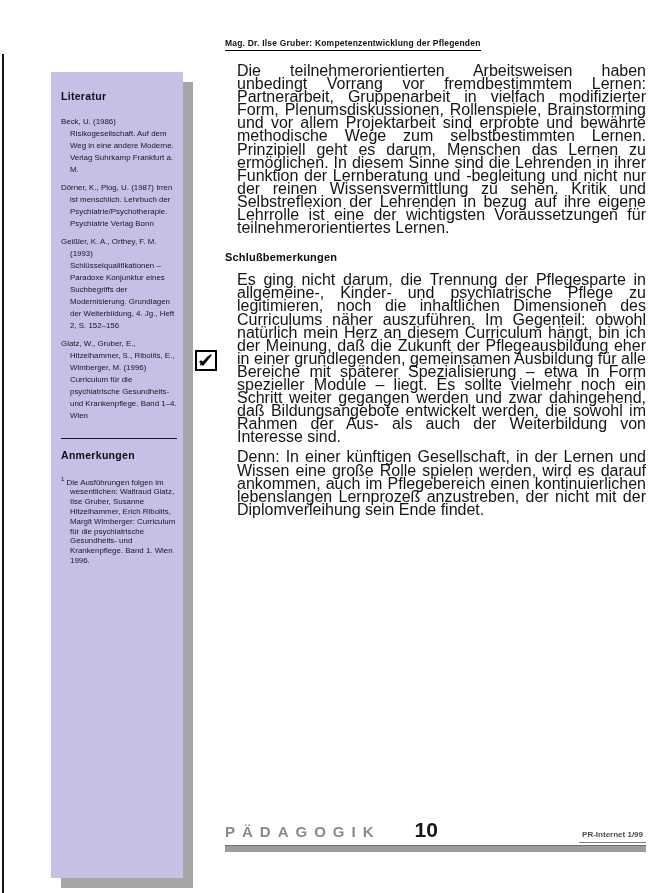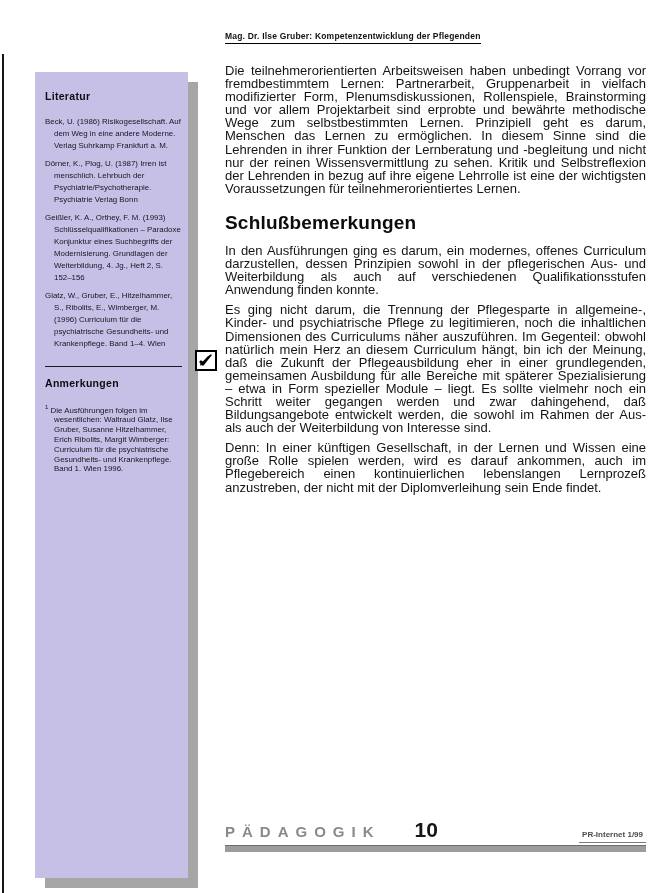--- a/index.html
+++ b/index.html
@@ -14,29 +14,29 @@
   .page{position:absolute;inset:0;}
 
   
   .edge-line{
     position:absolute;left:2px;top:54px;width:2px;height:839px;
     background:#151515;
   }
 
   
   .running-head{
-    position:absolute;left:225px;top:31px;
+    position:absolute;left:225px;top:38px;
     font-size:8.5px;font-weight:bold;letter-spacing:.2px;
     border-bottom:1.5px solid #000;padding-bottom:2px;
     color:#111;white-space:nowrap;
   }
 
   
   .sidebar{
-    position:absolute;left:35px;top:72px;width:153px;height:806px;
+    position:absolute;left:51px;top:72px;width:132px;height:806px;
     background:#c6c0e6;
     box-shadow:10px 10px 0 #a6a6a6;
     box-sizing:border-box;
     padding:18px 6px 10px 10px;
     color:#15151f;
   }
   .sidebar h3{
     margin:0 0 14px 0;font-size:10.5px;font-weight:bold;letter-spacing:.3px;color:#0d0d14;
   }
   .refs p{
@@ -60,27 +60,27 @@
     background:#fff;border:2px solid #000;box-sizing:border-box;
     display:flex;align-items:center;justify-content:center;
   }
   .note-icon svg{display:block;}
 
   
   .main{
     position:absolute;left:225px;top:64px;width:421px;
   }
   .main p{
-    margin:0 0 7px 0;
-    font-size:13px;line-height:13.1px;
+    margin:0 0 7px 12px;
+    font-size:16px;line-height:13.1px;
     text-align:justify;color:#141414;
   }
   .main h2{
     margin:17px 0 10px 0;
-    font-size:19px;font-weight:bold;color:#0c0c0c;letter-spacing:.2px;
+    font-size:11px;font-weight:bold;color:#0c0c0c;letter-spacing:.2px;
   }
 
   
   .footer{
     position:absolute;left:225px;top:818px;width:421px;
   }
   .footer-row{
     display:flex;align-items:baseline;
   }
   .journal-name{
@@ -124,21 +124,20 @@
       <path d="M1 8 L4 11 L12 1 L9 3 L4 8.5 L2 7 Z" fill="#000" stroke="#000" stroke-width="1.4" stroke-linejoin="round"></path>
       <path d="M1 11.5 L3.5 11 L1.5 9 Z" fill="#000"></path>
     </svg>
   </div>
 
   <main class="main">
     <p>Die teilnehmerorientierten Arbeitsweisen haben unbedingt Vorrang vor fremdbestimmtem Lernen: Partnerarbeit, Gruppenarbeit in vielfach modifizierter Form, Plenumsdiskussionen, Rollenspiele, Brainstorming und vor allem Projektarbeit sind erprobte und bewährte methodische Wege zum selbstbestimmten Lernen. Prinzipiell geht es darum, Menschen das Lernen zu ermöglichen. In diesem Sinne sind die Lehrenden in ihrer Funktion der Lernberatung und -begleitung und nicht nur der reinen Wissensvermittlung zu sehen. Kritik und Selbstreflexion der Lehrenden in bezug auf ihre eigene Lehrrolle ist eine der wichtigsten Voraussetzungen für teilnehmerorientiertes Lernen.</p>
 
     <h2>Schlußbemerkungen</h2>
 
-    <p>In den Ausführungen ging es darum, ein modernes, offenes Curriculum darzustellen, dessen Prinzipien sowohl in der pflegerischen Aus- und Weiterbildung als auch auf verschiedenen Qualifikationsstufen Anwendung finden konnte.</p>
     <p>Es ging nicht darum, die Trennung der Pflegesparte in allgemeine-, Kinder- und psychiatrische Pflege zu legitimieren, noch die inhaltlichen Dimensionen des Curriculums näher auszuführen. Im Gegenteil: obwohl natürlich mein Herz an diesem Curriculum hängt, bin ich der Meinung, daß die Zukunft der Pflegeausbildung eher in einer grundlegenden, gemeinsamen Ausbildung für alle Bereiche mit späterer Spezialisierung – etwa in Form spezieller Module – liegt. Es sollte vielmehr noch ein Schritt weiter gegangen werden und zwar dahingehend, daß Bildungsangebote entwickelt werden, die sowohl im Rahmen der Aus- als auch der Weiterbildung von Interesse sind.</p>
     <p>Denn: In einer künftigen Gesellschaft, in der Lernen und Wissen eine große Rolle spielen werden, wird es darauf ankommen, auch im Pflegebereich einen kontinuierlichen lebenslangen Lernprozeß anzustreben, der nicht mit der Diplomverleihung sein Ende findet.</p>
   </main>
 
   <footer class="footer">
     <div class="footer-row">
       <span class="journal-name">PÄDAGOGIK</span>
       <span class="page-number">10</span>
       <span class="issue">PR-Internet 1/99</span>
     </div>

